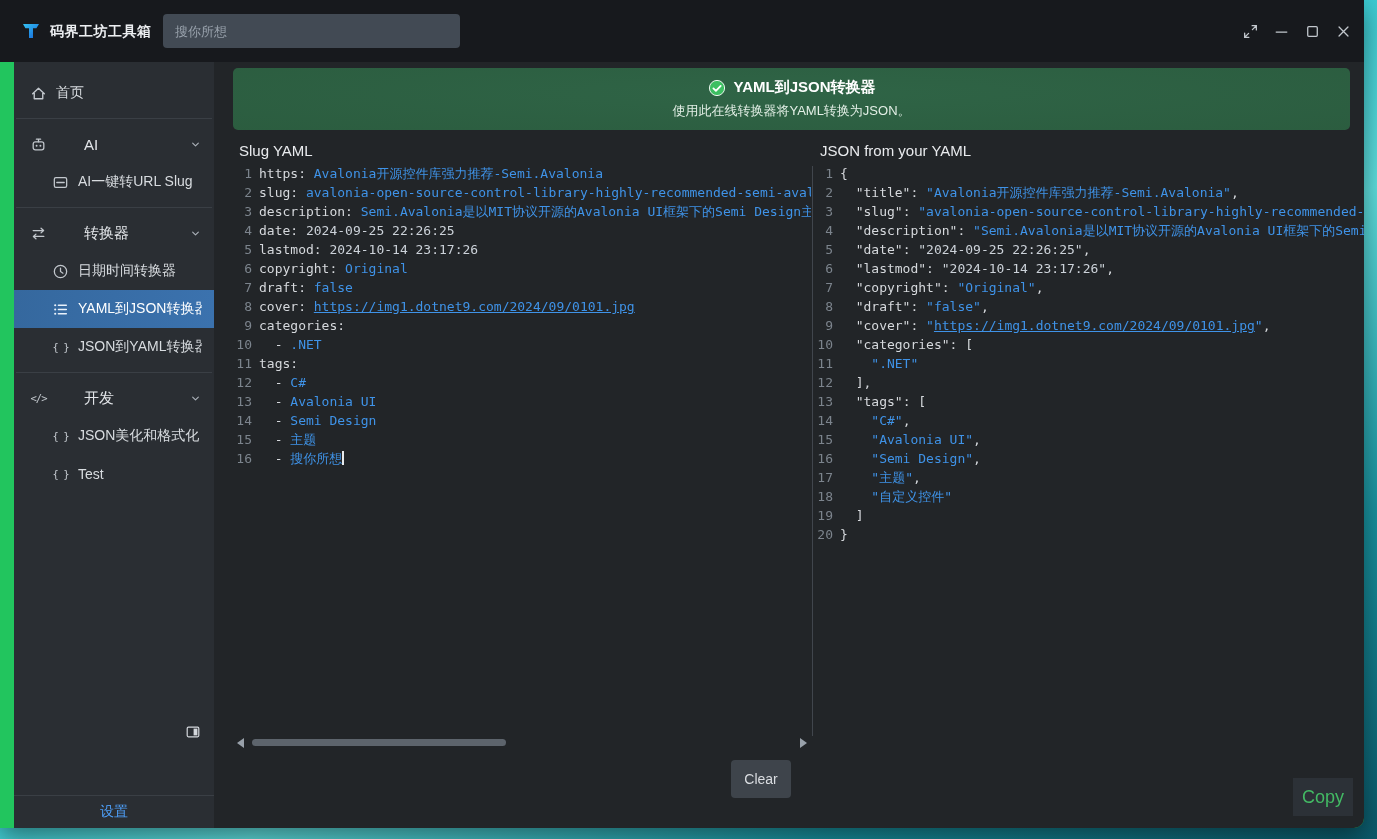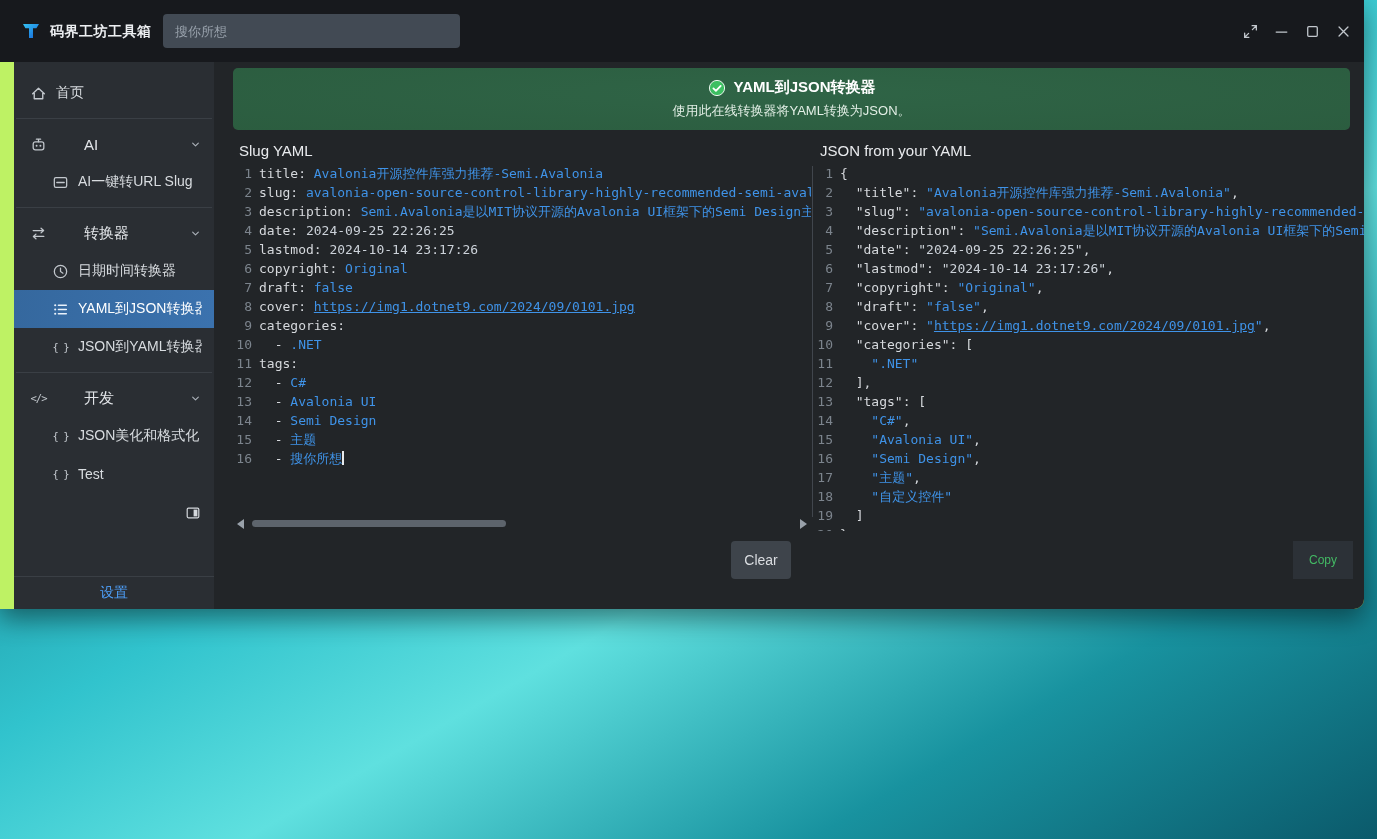--- a/index.html
+++ b/index.html
@@ -2,21 +2,21 @@
 <html style="--accent-blue: #3f93e8; --selected-sidebar-blue: #35689e; --banner-green: #2a5a3d; --success-green: #3dbf62; --copy-green: #43b964; --settings-link-blue: #4d9ef7;"><head>
 <meta charset="utf-8">
 <style>
   *{margin:0;padding:0;box-sizing:border-box;}
   html,body{width:1377px;height:839px;overflow:hidden;}
   body{
     font-family:"Liberation Sans","DejaVu Sans",sans-serif;
     background:linear-gradient(150deg,#0c4a5c 0%,#14808f 20%,#31c3cd 45%,#5fe0df 60%,#18929f 80%,#0b5a6b 100%);
     position:relative;
   }
-  .window{position:absolute;left:0;top:0;width:1364px;height:609px;background:#bef264;
+  .window{position:absolute;left:0;top:0;width:1364px;height:828px;background:#22c55e;
     border-radius:0 0 10px 0;overflow:hidden;box-shadow:0 10px 26px rgba(0,0,0,.45);}
   
   .titlebar{position:absolute;left:0;top:0;right:0;height:62px;background:#17191d;}
   .logo{position:absolute;left:20px;top:20px;width:22px;height:22px;display:inline-flex;}
   .logo svg{width:100%;height:100%;}
   .app-title{position:absolute;left:50px;top:23px;font-size:14px;font-weight:700;color:#eceef1;letter-spacing:.5px;white-space:nowrap;}
   .search{position:absolute;left:163px;top:14px;width:297px;height:34px;background:#424a54;border:none;border-radius:4px;
     color:#dfe4e9;font-size:13px;padding:0 12px;outline:none;font-family:inherit;}
   .search::placeholder{color:#99a2ac;}
   .win-controls{position:absolute;right:4px;top:0;height:62px;display:flex;align-items:center;gap:7px;}
@@ -65,22 +65,22 @@
   .tk-l{color:var(--accent-blue,#3f93e8);text-decoration:underline;cursor:pointer;}
   .tk-c{display:inline-block;width:2px;height:14px;background:#e8eaec;vertical-align:-2px;}
   .hscroll{flex:none;height:15px;display:flex;align-items:center;padding:0 4px;}
   .arrow-left{width:0;height:0;border-top:5px solid transparent;border-bottom:5px solid transparent;border-right:7px solid #99a1aa;cursor:pointer;flex:none;}
   .arrow-right{width:0;height:0;border-top:5px solid transparent;border-bottom:5px solid transparent;border-left:7px solid #99a1aa;cursor:pointer;flex:none;}
   .hs-track{flex:1;height:9px;margin:0 8px;position:relative;}
   .hs-thumb{position:absolute;left:0;top:1px;height:7px;width:47%;background:#5d646c;border-radius:4px;cursor:pointer;}
   .actions{position:absolute;left:0;right:0;bottom:30px;height:38px;}
   .clear-btn{position:absolute;left:517px;top:0;width:60px;height:38px;background:#3e444b;border:none;border-radius:4px;
     color:#dadde1;font-size:14px;cursor:pointer;font-family:inherit;}
-  .copy-btn{position:absolute;right:11px;top:0;width:60px;height:38px;background:#2c3137;border:none;border-radius:0;
-    color:var(--copy-green,#43b964);font-size:12px;cursor:pointer;font-family:inherit;}
+  .copy-btn{position:absolute;right:11px;top:18px;width:60px;height:38px;background:#2c3137;border:none;border-radius:0;
+    color:var(--copy-green,#43b964);font-size:18px;cursor:pointer;font-family:inherit;}
 </style>
 </head>
 <body>
 
 <div class="window">
 
   <div class="titlebar">
     <span class="logo">
       <svg viewBox="0 0 22 22">
           <defs>
@@ -252,21 +252,21 @@
       </div>
       <div class="banner-sub">使用此在线转换器将YAML转换为JSON。</div>
     </div>
 
     <div class="editors">
       <div class="col-left">
         <div class="editor-label">Slug YAML</div>
         <div class="code" id="yaml-code">
             <div class="cl">
               <span class="ln">1</span>
-              <span class="lt"><span class="tk-k">title:</span><span class="tk-v"> Avalonia开源控件库强力推荐-Semi.Avalonia</span></span>
+              <span class="lt"><span class="tk-k">https:</span><span class="tk-v"> Avalonia开源控件库强力推荐-Semi.Avalonia</span></span>
             </div>
             <div class="cl">
               <span class="ln">2</span>
               <span class="lt"><span class="tk-k">slug:</span><span class="tk-v"> avalonia-open-source-control-library-highly-recommended-semi-avalonia</span></span>
             </div>
             <div class="cl">
               <span class="ln">3</span>
               <span class="lt"><span class="tk-k">description:</span><span class="tk-v"> Semi.Avalonia是以MIT协议开源的Avalonia UI框架下的Semi Design主题</span></span>
             </div>
             <div class="cl">

